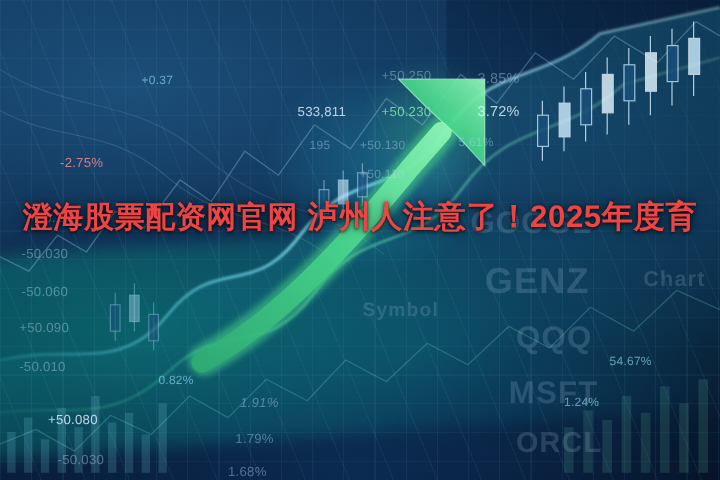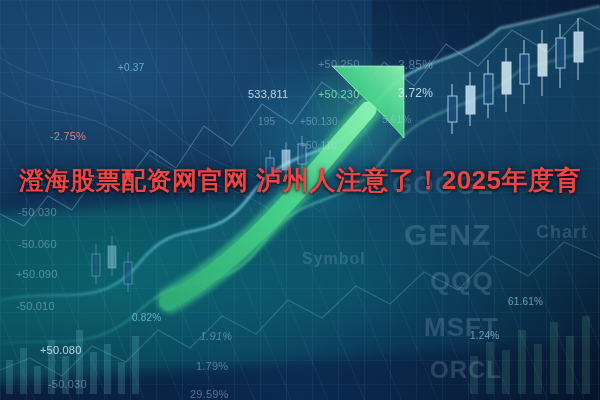--- a/index.html
+++ b/index.html
@@ -268,25 +268,25 @@
       <div class="num red" style="left: 50px; top: 130px; font-size: 11px;">-2.75%</div>
       <div class="num dim" style="left: 24px; top: 176px; font-size: 11px;">+50.120</div>
       <div class="num dim" style="left: 18px; top: 206px; font-size: 11px;">-50.030</div>
       <div class="num dim" style="left: 18px; top: 238px; font-size: 11px;">-50.060</div>
       <div class="num dim" style="left: 16px; top: 268px; font-size: 11px;">+50.090</div>
       <div class="num dim" style="left: 16px; top: 300px; font-size: 11px;">-50.010</div>
       <div class="num light" style="left: 40px; top: 344px; font-size: 11px;">+50.080</div>
       <div class="num dim" style="left: 48px; top: 378px; font-size: 11px;">-50.030</div>
       <div class="num dim" style="left: 200px; top: 330px; font-size: 11px; font-style: italic;">1.91%</div>
       <div class="num dim" style="left: 196px; top: 360px; font-size: 11px;">1.79%</div>
-      <div class="num dim" style="left: 190px; top: 388px; font-size: 11px;">29.59%</div>
+      <div class="num dim" style="left: 190px; top: 388px; font-size: 11px;">1.68%</div>
       <div class="num cyan" style="left: 132px; top: 312px; font-size: 10px; text-align: right;">0.82%</div>
       <div class="num cyan" style="left: 118px; top: 62px; font-size: 10px;">+0.37</div>
       <div class="num cyan" style="left: 470px; top: 330px; font-size: 10px;">1.24%</div>
-      <div class="num cyan" style="left: 508px; top: 296px; font-size: 10px;">61.61%</div>
+      <div class="num cyan" style="left: 508px; top: 296px; font-size: 10px;">54.67%</div>
     </div>
   <div id="tickers-layer">
       <div class="ticker" style="left: 392px; top: 170px; font-size: 26px; text-align: center;">GOOGL</div>
       <div class="ticker" style="left: 404px; top: 218px; font-size: 30px;">GENZ</div>
       <div class="ticker" style="left: 430px; top: 266px; font-size: 26px;">QQQ</div>
       <div class="ticker" style="left: 424px; top: 312px; font-size: 26px;">MSFT</div>
       <div class="ticker" style="left: 430px; top: 356px; font-size: 24px;">ORCL</div>
       <div class="ticker" style="left: 302px; top: 220px; font-size: 16px; margin-top: 30px;">Symbol</div>
       <div class="ticker" style="left: 536px; top: 222px; font-size: 18px;">Chart</div>
     </div>

